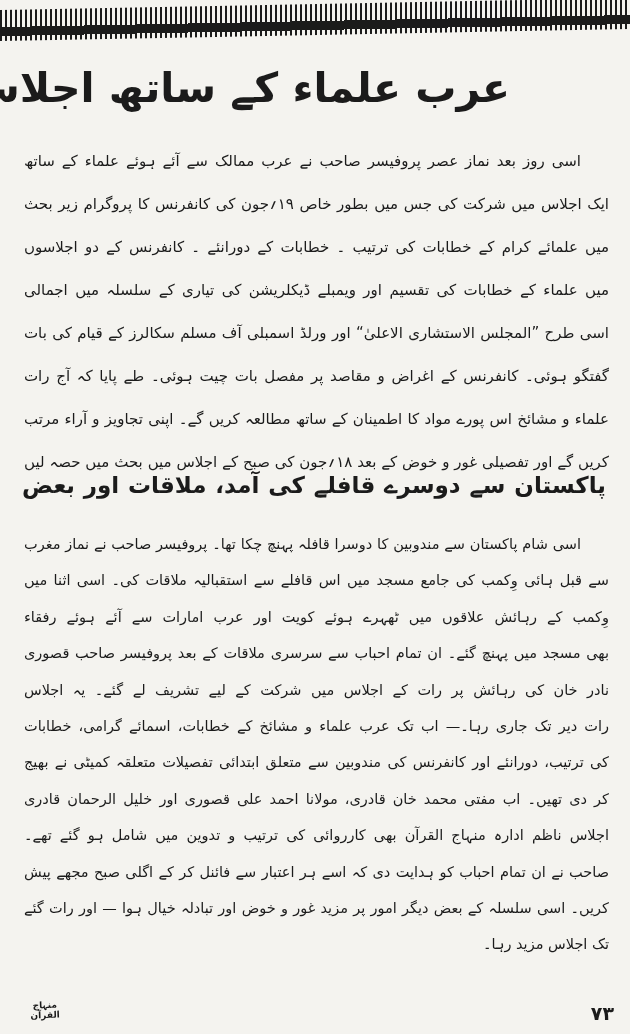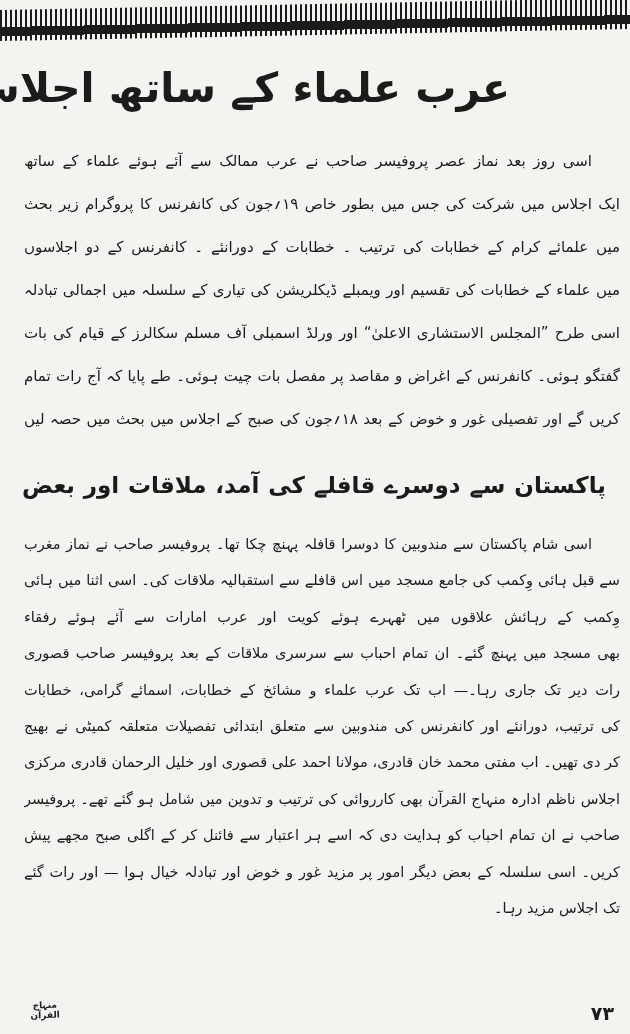--- a/index.html
+++ b/index.html
@@ -28,21 +28,21 @@
     background-size:100% 100%, 100% 31px;
     background-repeat:no-repeat, no-repeat;
   }
   .main-heading{
     position:absolute;top:64px;right:120px;
     margin:0;
     font-size:41px;font-weight:bold;
     white-space:nowrap;
     letter-spacing:-0.5px;
   }
-  .para{position:absolute;left:24px;right:10px;}
+  .para{position:absolute;left:24px;right:21px;}
   .para .line{
     text-align:justify;
     text-align-last:justify;
     -moz-text-align-last:justify;
     overflow:hidden;
   }
   .para1{top:140px;}
   .para1 .line{height:43px;line-height:43px;font-size:15px;}
   .para1 .line:first-child{padding-right:28px;}
   .section-heading{
@@ -82,30 +82,32 @@
 
   <h1 class="main-heading">عرب علماء کے ساتھ اجلاس</h1>
 
   <div class="para para1">
       <div class="line">اسی روز بعد نماز عصر پروفیسر صاحب نے عرب ممالک سے آئے ہوئے علماء کے ساتھ</div>
       <div class="line">ایک اجلاس میں شرکت کی جس میں بطور خاص ۱۹؍جون کی کانفرنس کا پروگرام زیر بحث رہا۔ جس</div>
       <div class="line">میں علمائے کرام کے خطابات کی ترتیب ۔ خطابات کے دورانئے ۔ کانفرنس کے دو اجلاسوں</div>
       <div class="line">میں علماء کے خطابات کی تقسیم اور ویمبلے ڈیکلریشن کی تیاری کے سلسلہ میں اجمالی تبادلہ خیال ہوا۔</div>
       <div class="line">اسی طرح ”المجلس الاستشاری الاعلیٰ“ اور ورلڈ اسمبلی آف مسلم سکالرز کے قیام کی بات اجمالی</div>
       <div class="line">گفتگو ہوئی۔ کانفرنس کے اغراض و مقاصد پر مفصل بات چیت ہوئی۔ طے پایا کہ آج رات تمام</div>
+      <div class="line">علماء و مشائخ اس پورے مواد کا اطمینان کے ساتھ مطالعہ کریں گے۔ اپنی تجاویز و آراء مرتب</div>
       <div class="line">کریں گے اور تفصیلی غور و خوض کے بعد ۱۸؍جون کی صبح کے اجلاس میں بحث میں حصہ لیں گے۔</div>
     </div>
 
   <h2 class="section-heading">پاکستان سے دوسرے قافلے کی آمد، ملاقات اور بعض دیگر مصروفیات</h2>
 
   <div class="para para2">
       <div class="line">اسی شام پاکستان سے مندوبین کا دوسرا قافلہ پہنچ چکا تھا۔ پروفیسر صاحب نے نماز مغرب</div>
       <div class="line">سے قبل ہائی وِکمب کی جامع مسجد میں اس قافلے سے استقبالیہ ملاقات کی۔ اسی اثنا میں ہائی</div>
       <div class="line">وِکمب کے رہائش علاقوں میں ٹھہرے ہوئے کویت اور عرب امارات سے آئے ہوئے رفقاء</div>
       <div class="line">بھی مسجد میں پہنچ گئے۔ ان تمام احباب سے سرسری ملاقات کے بعد پروفیسر صاحب قصوری</div>
+      <div class="line">نادر خان کی رہائش پر رات کے اجلاس میں شرکت کے لیے تشریف لے گئے۔ یہ اجلاس</div>
       <div class="line">رات دیر تک جاری رہا۔— اب تک عرب علماء و مشائخ کے خطابات، اسمائے گرامی، خطابات</div>
       <div class="line">کی ترتیب، دورانئے اور کانفرنس کی مندوبین سے متعلق ابتدائی تفصیلات متعلقہ کمیٹی نے بھیج</div>
       <div class="line">کر دی تھیں۔ اب مفتی محمد خان قادری، مولانا احمد علی قصوری اور خلیل الرحمان قادری مرکزی</div>
       <div class="line">اجلاس ناظم ادارہ منہاج القرآن بھی کارروائی کی ترتیب و تدوین میں شامل ہو گئے تھے۔ پروفیسر</div>
       <div class="line">صاحب نے ان تمام احباب کو ہدایت دی کہ اسے ہر اعتبار سے فائنل کر کے اگلی صبح مجھے پیش</div>
       <div class="line">کریں۔ اسی سلسلہ کے بعض دیگر امور پر مزید غور و خوض اور تبادلہ خیال ہوا — اور رات گئے</div>
       <div class="line">تک اجلاس مزید رہا۔</div>
     </div>
 
   <div class="footer-seal">منہاج القرآن</div>

